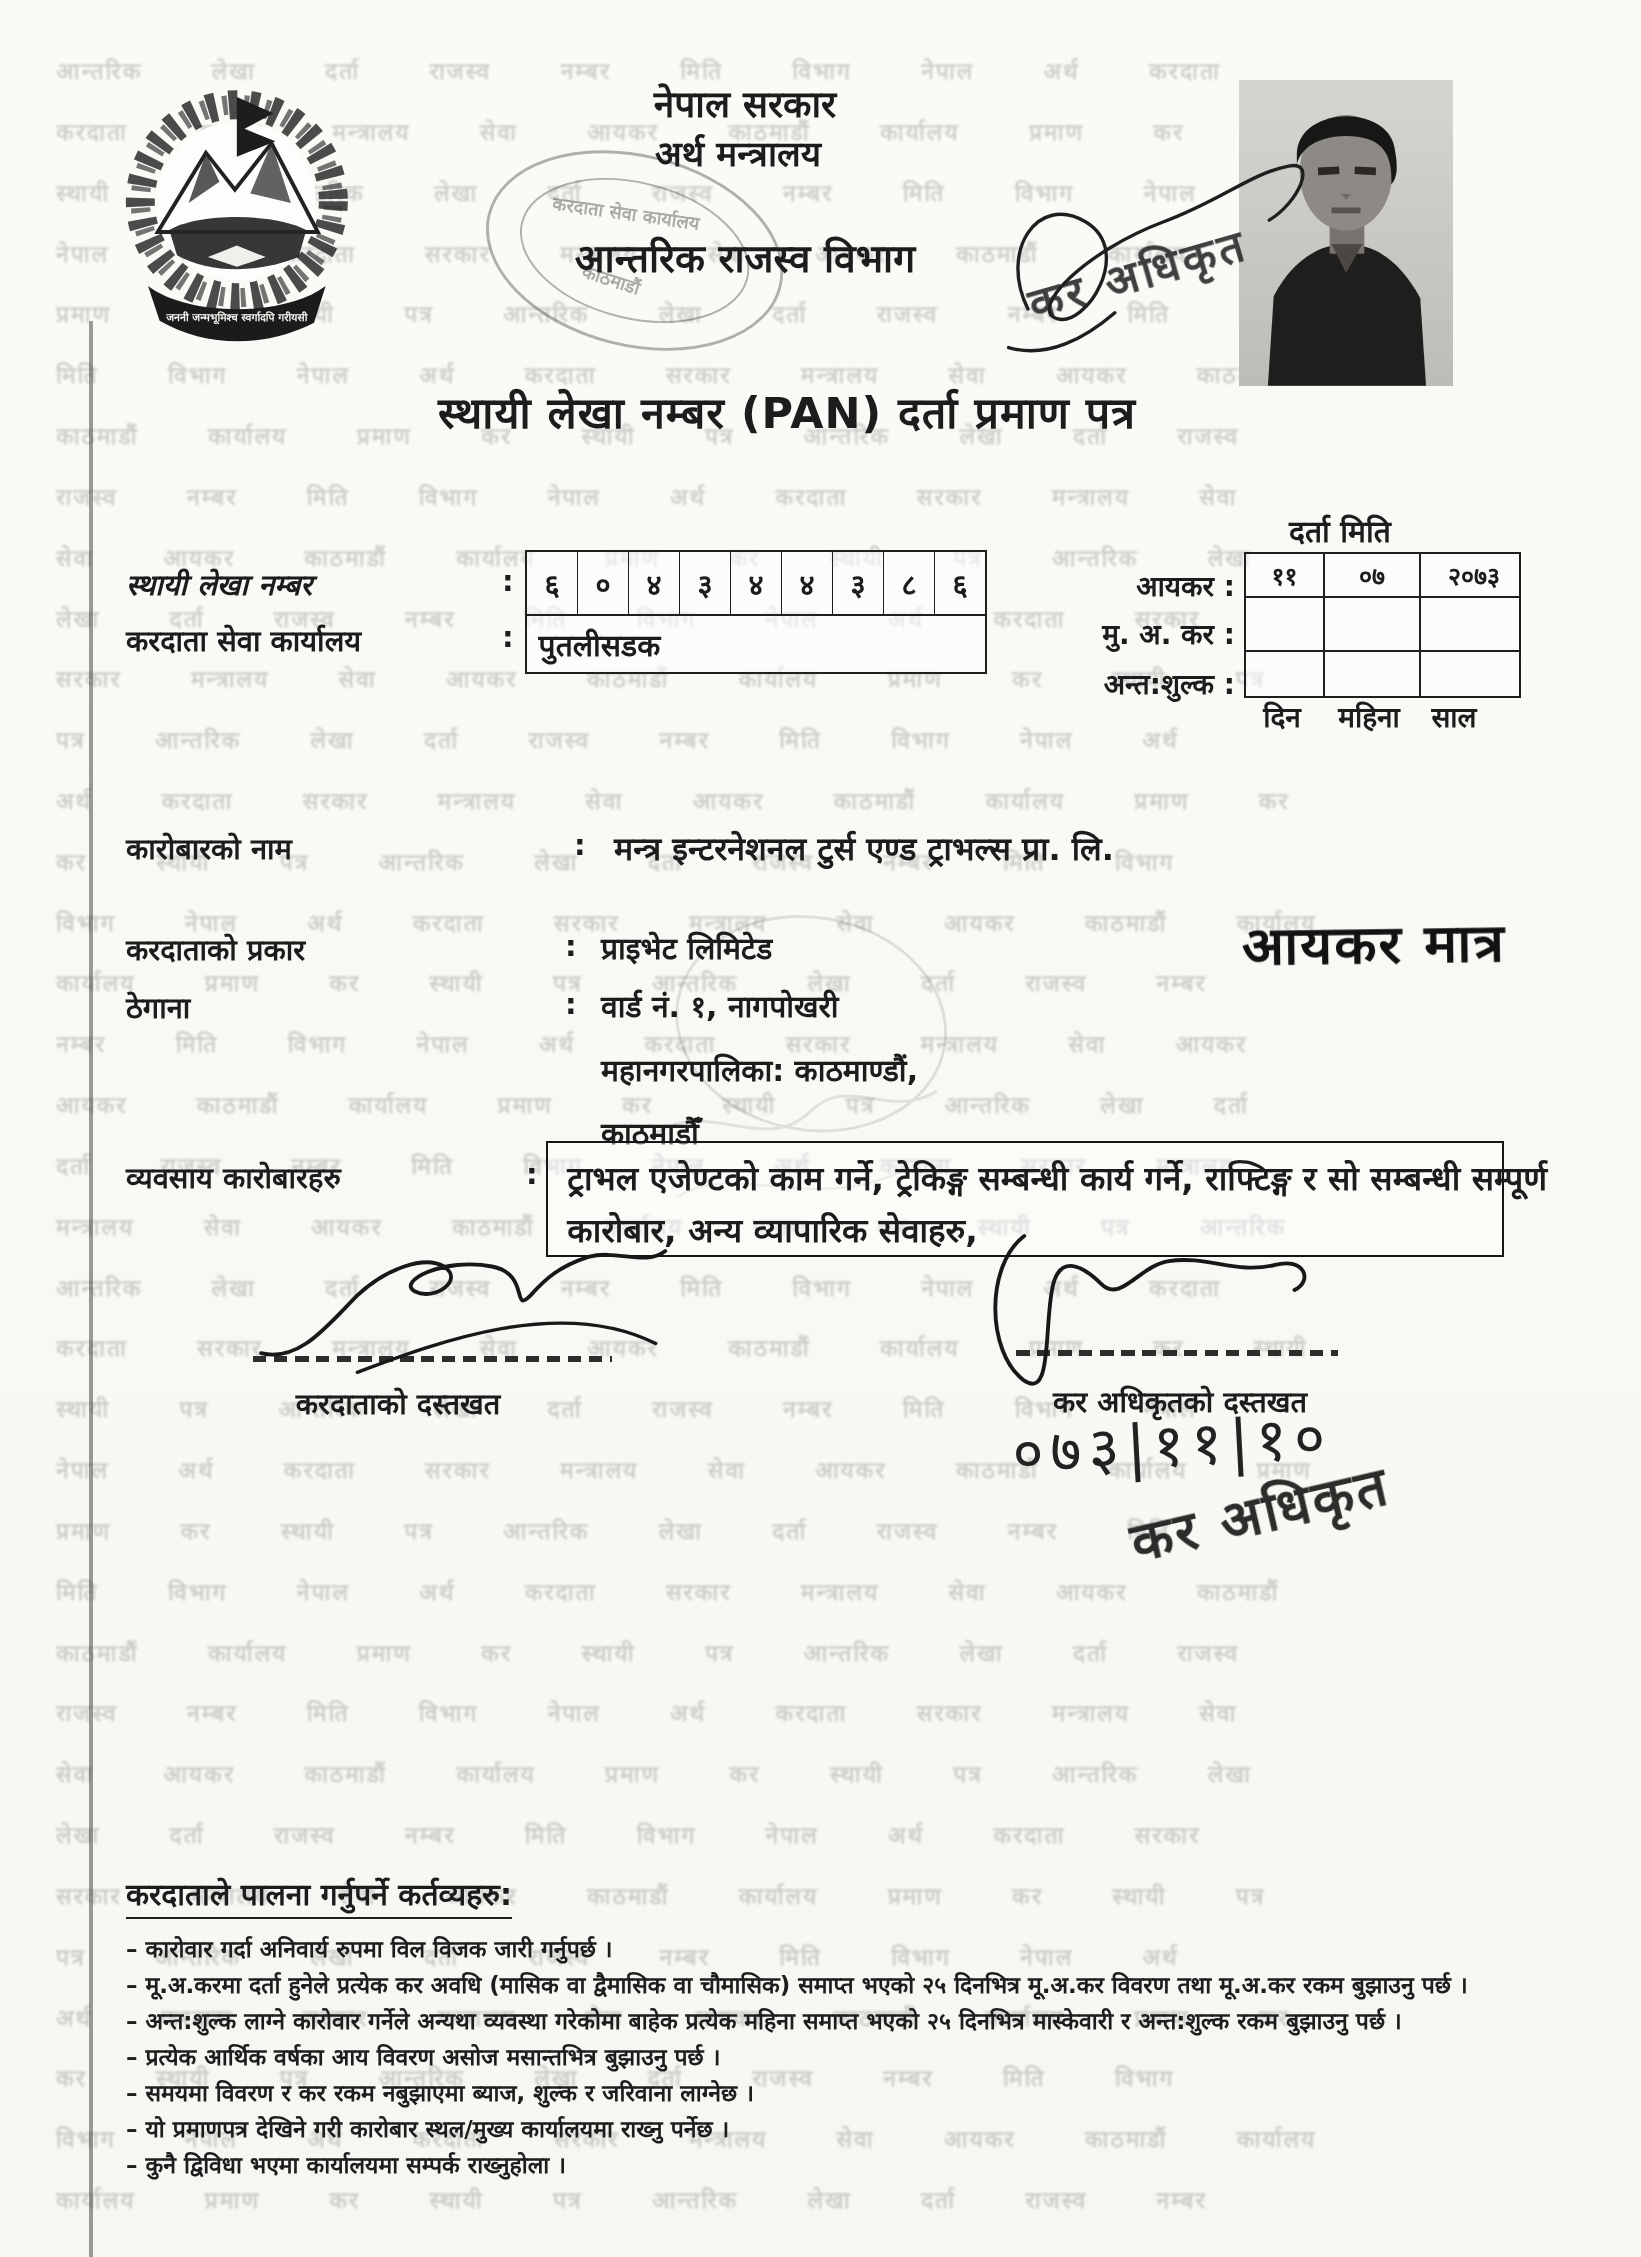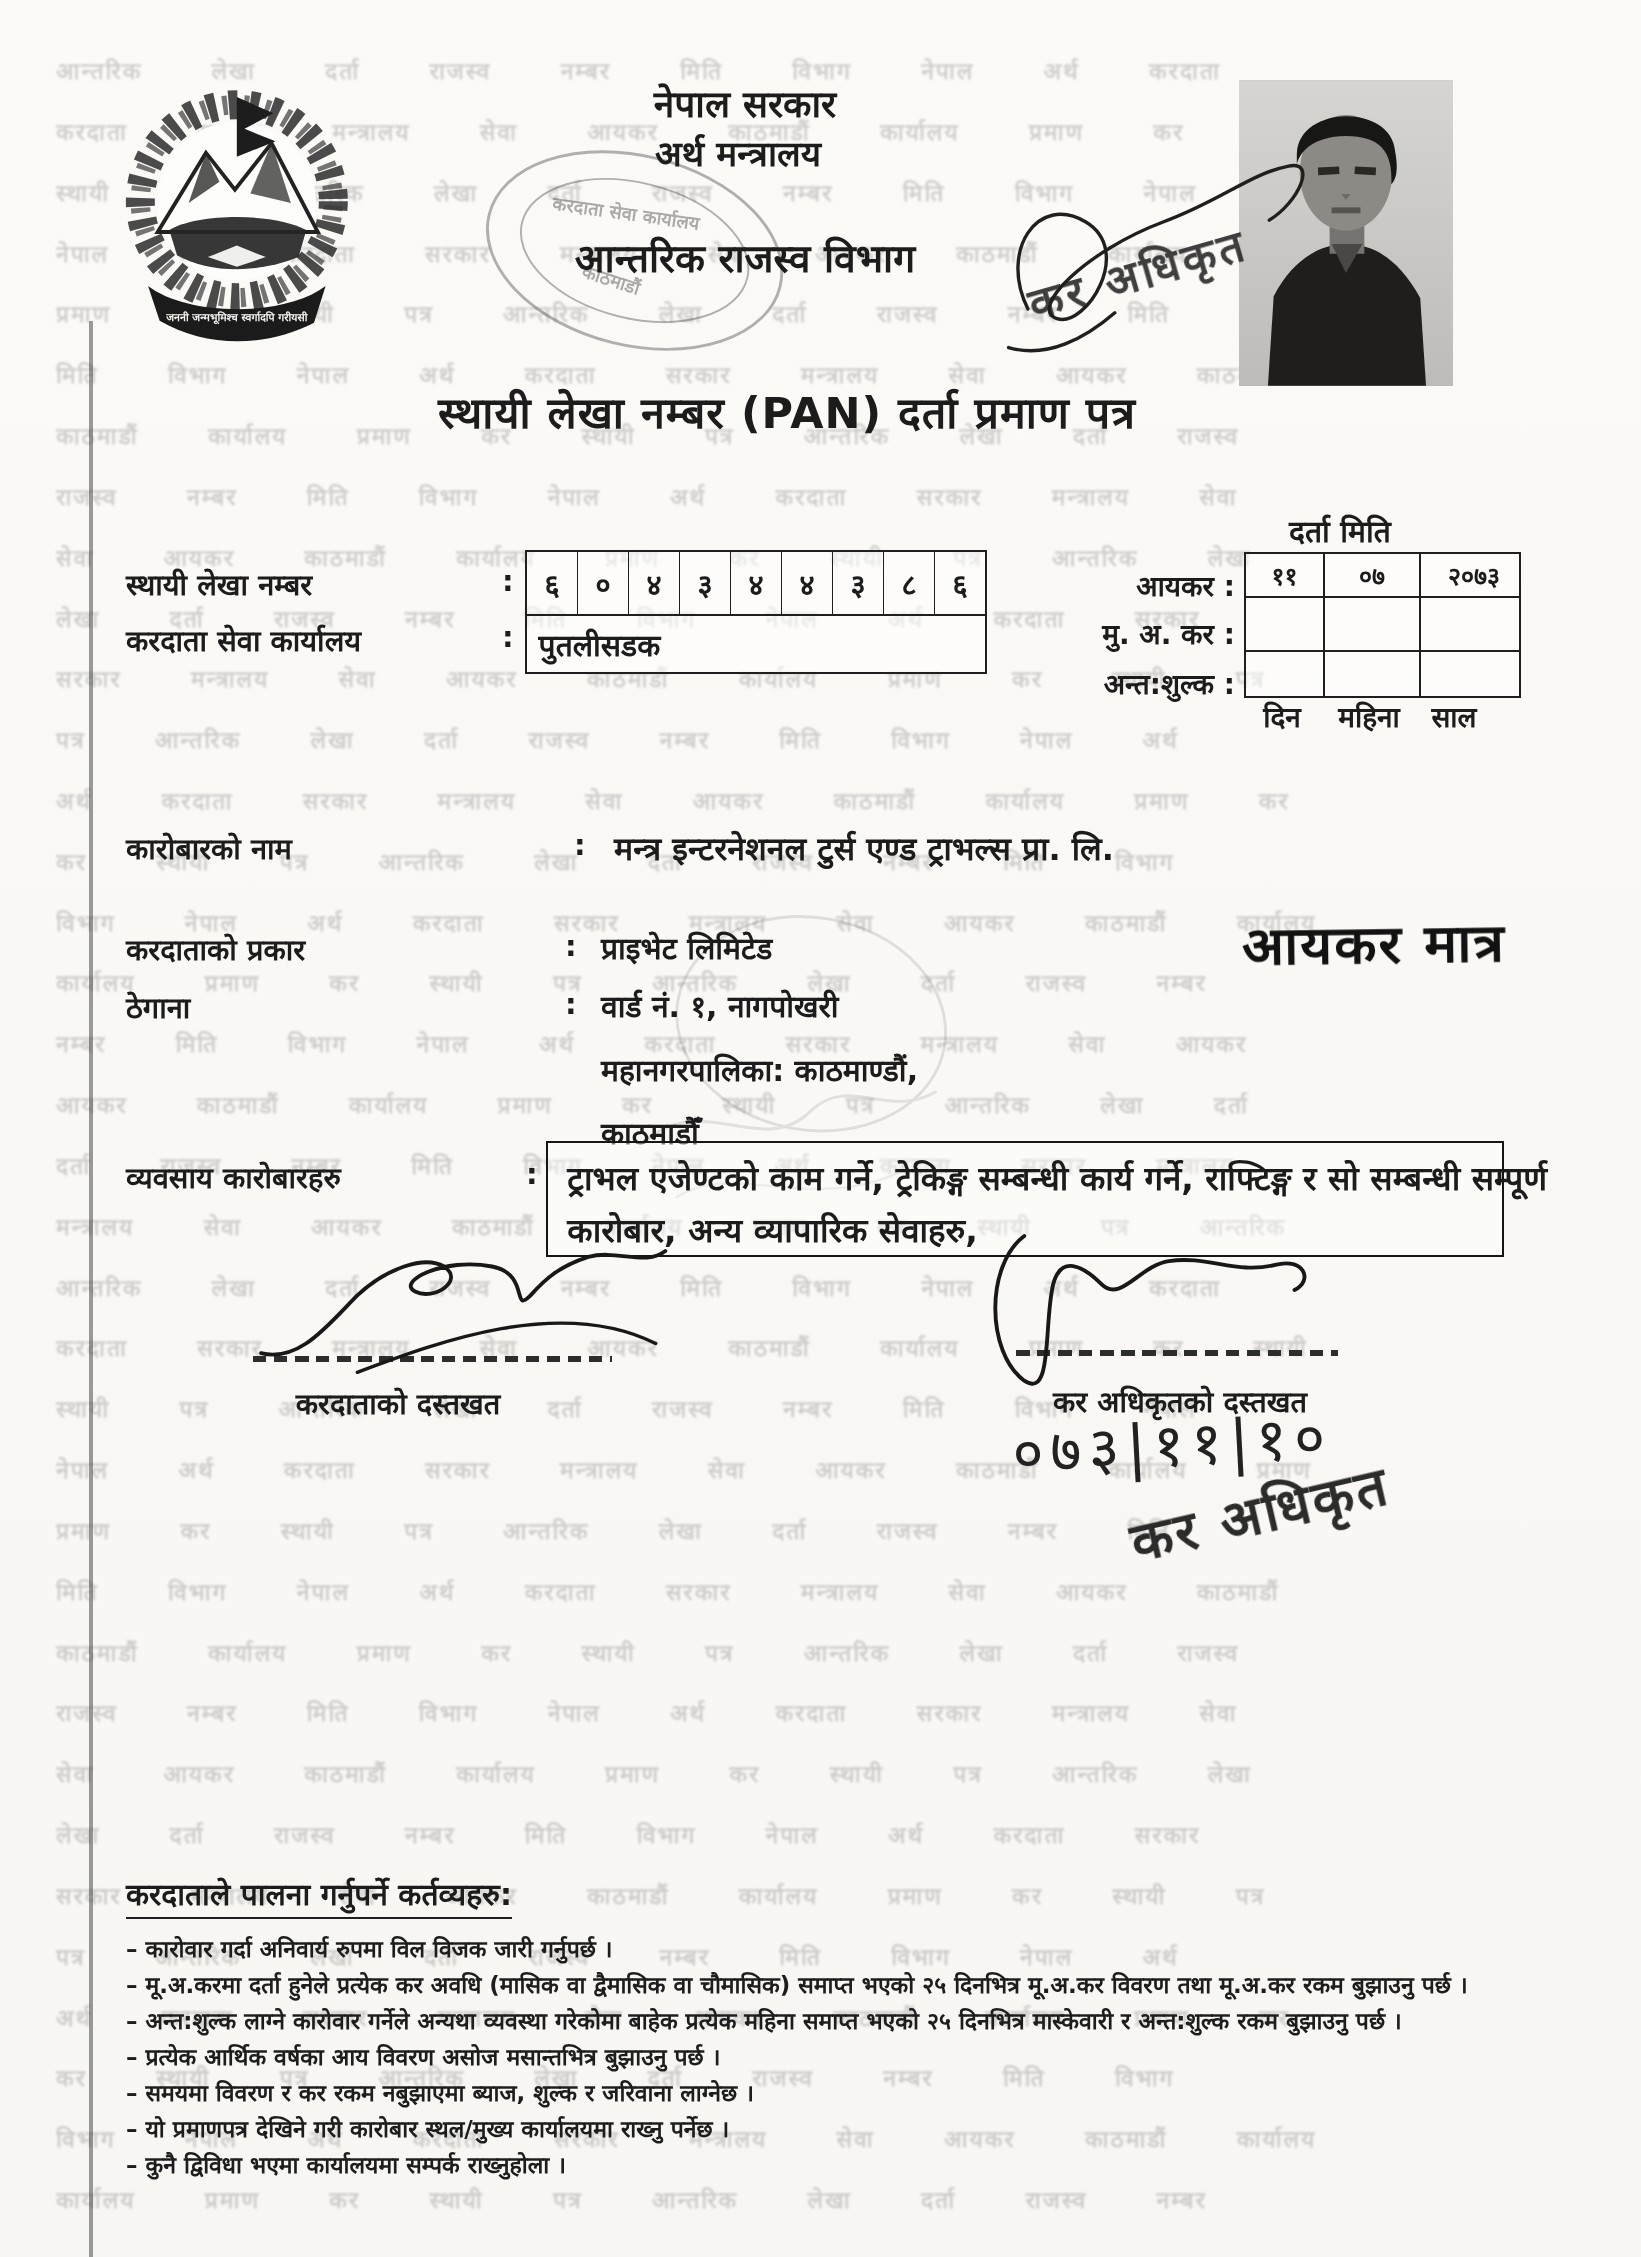--- a/index.html
+++ b/index.html
@@ -166,21 +166,21 @@
     <rect x="96" y="132" width="30" height="6" fill="#57534f"></rect>
     <path d="M96,170 L111,200 L128,170 Z" fill="#4a4744"></path>
   </svg>
 
   <svg class="sig-top" viewBox="0 0 520 300">
     <path d="M60,210 C30,150 70,90 120,120 C170,150 120,230 90,220 C60,210 120,150 200,120 C260,98 290,70 330,62 C360,56 340,100 310,118" fill="none" stroke="#1f1f1f" stroke-width="3.5" stroke-linecap="round"></path>
     <path d="M40,250 C80,262 120,240 150,214" fill="none" stroke="#1f1f1f" stroke-width="3.5" stroke-linecap="round"></path>
   </svg>
   <div class="stamp-top">कर अधिकृत</div>
 
-  <div class="lbl" style="left:126px;top:564px;">स्थायी लेखा नम्बर</div>
+  <div class="lbl" style="left:126px;top:564px;font-style:italic;">स्थायी लेखा नम्बर</div>
   <div class="colon" style="left:502px;top:564px;">:</div>
   <div class="lbl" style="left:126px;top:620px;">करदाता सेवा कार्यालय</div>
   <div class="colon" style="left:502px;top:620px;">:</div>
 
   <div class="pan-box">
     <div class="pan-row">
       <div class="pan-cell">६</div>
       <div class="pan-cell">०</div>
       <div class="pan-cell">४</div>
       <div class="pan-cell">३</div>

